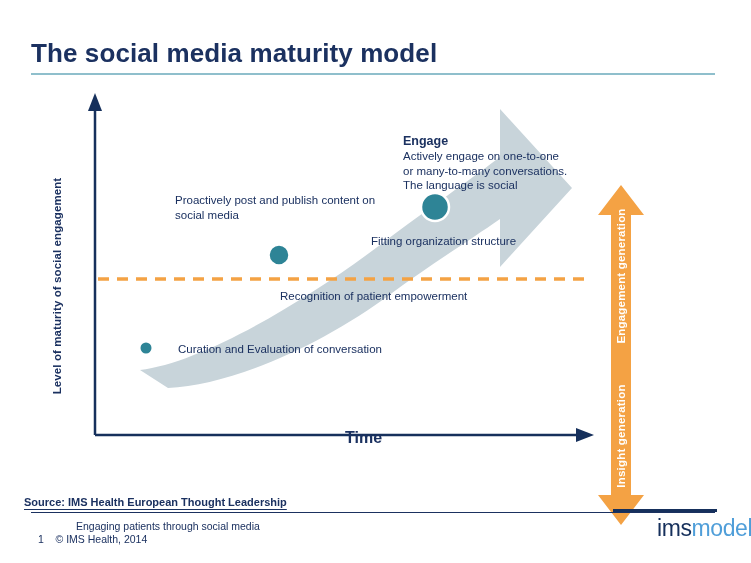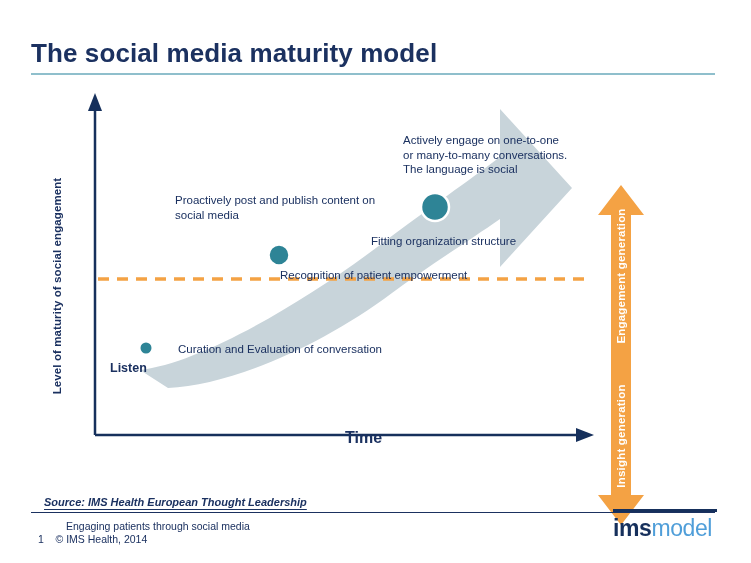--- a/index.html
+++ b/index.html
@@ -94,21 +94,21 @@
   #stage-listen  { left: 110px; top: 275px; width: 270px; }
 
   
   .annot {
     position: absolute;
     font-size: 11.5px;
     color: #1b3160;
     white-space: nowrap;
   }
   #annot-fitting { left: 371px; top: 150px; }
-  #annot-recognition { left: 280px; top: 184px; }
+  #annot-recognition { left: 280px; top: 205px; }
   #annot-curation { left: 178px; top: 258px; }
 
   
   #engagement-axis {
     position: absolute;
     left: 598px;
     top: 100px;
     width: 46px;
     height: 340px;
   }
@@ -130,40 +130,39 @@
   }
   #label-insight {
     top: 245px;
     left: -52px;
     transform: rotate(-90deg);
   }
 
   
   #source-note {
     position: absolute;
-    left: 44px;
+    left: 24px;
     top: 496px;
     font-size: 11px;
-    font-style: italic;
     font-weight: bold;
     color: #1b3160;
     text-decoration: underline;
     text-underline-offset: 3px;
   }
   #footer-rule {
     position: absolute;
     left: 31px;
     top: 512px;
     width: 684px;
     height: 1px;
     background: #1b3160;
   }
   #footer-title {
     position: absolute;
-    left: 28px;
+    left: 38px;
     top: 520px;
     font-size: 10.5px;
     color: #1b3160;
     padding-left: 38px;
   }
   #footer-copy {
     position: absolute;
     left: 38px;
     top: 533px;
     font-size: 10.5px;
@@ -180,21 +179,21 @@
     width: 104px;
     height: 3px;
     background: #16305c;
   }
   #brand-text {
     margin-top: 4px;
     font-size: 23px;
     line-height: 25px;
     letter-spacing: -0.4px;
   }
-  #brand-ims { font-weight: bold; color: #16305c; }
+  #brand-ims { font-weight: normal; color: #16305c; margin-left: 44px; }
   #brand-health { font-weight: 400; color: #4f9ed9; }
 </style>
 </head>
 <body>
 
 <div id="slide-title">The social media maturity model</div>
 <div id="title-rule"></div>
 
 <div id="chart-area">
 
@@ -231,32 +230,32 @@
     </g>
     <g>
       <circle cx="435" cy="122" r="14" fill="#2e8496" stroke="#ffffff" stroke-width="2.5"></circle>
     </g>
   </svg>
 
   <div id="y-axis-label">Level of maturity of social engagement</div>
   <div id="x-axis-label">Time</div>
 
   <div class="stage" id="stage-engage">
+    <div class="stage-title">Engage</div>
     <div class="stage-desc">Actively engage on one-to-one
 or many-to-many conversations.
 The language is social</div>
   </div>
 
   <div class="stage" id="stage-participate">
     <div class="stage-desc">Proactively post and publish content on
 social media</div>
   </div>
 
   <div class="stage" id="stage-listen">
-    <div class="stage-title">Listen</div>
   </div>
 
   <div class="annot" id="annot-fitting">Fitting organization structure</div>
   <div class="annot" id="annot-recognition">Recognition of patient empowerment</div>
   <div class="annot" id="annot-curation">Curation and Evaluation of conversation</div>
 
   <div id="engagement-axis">
     <svg width="46" height="340" viewBox="0 0 46 340">
       <polygon points="23,0 46,30 33,30 33,310 46,310 23,340 0,310 13,310 13,30 0,30" fill="#f4a244"></polygon>
     </svg>

